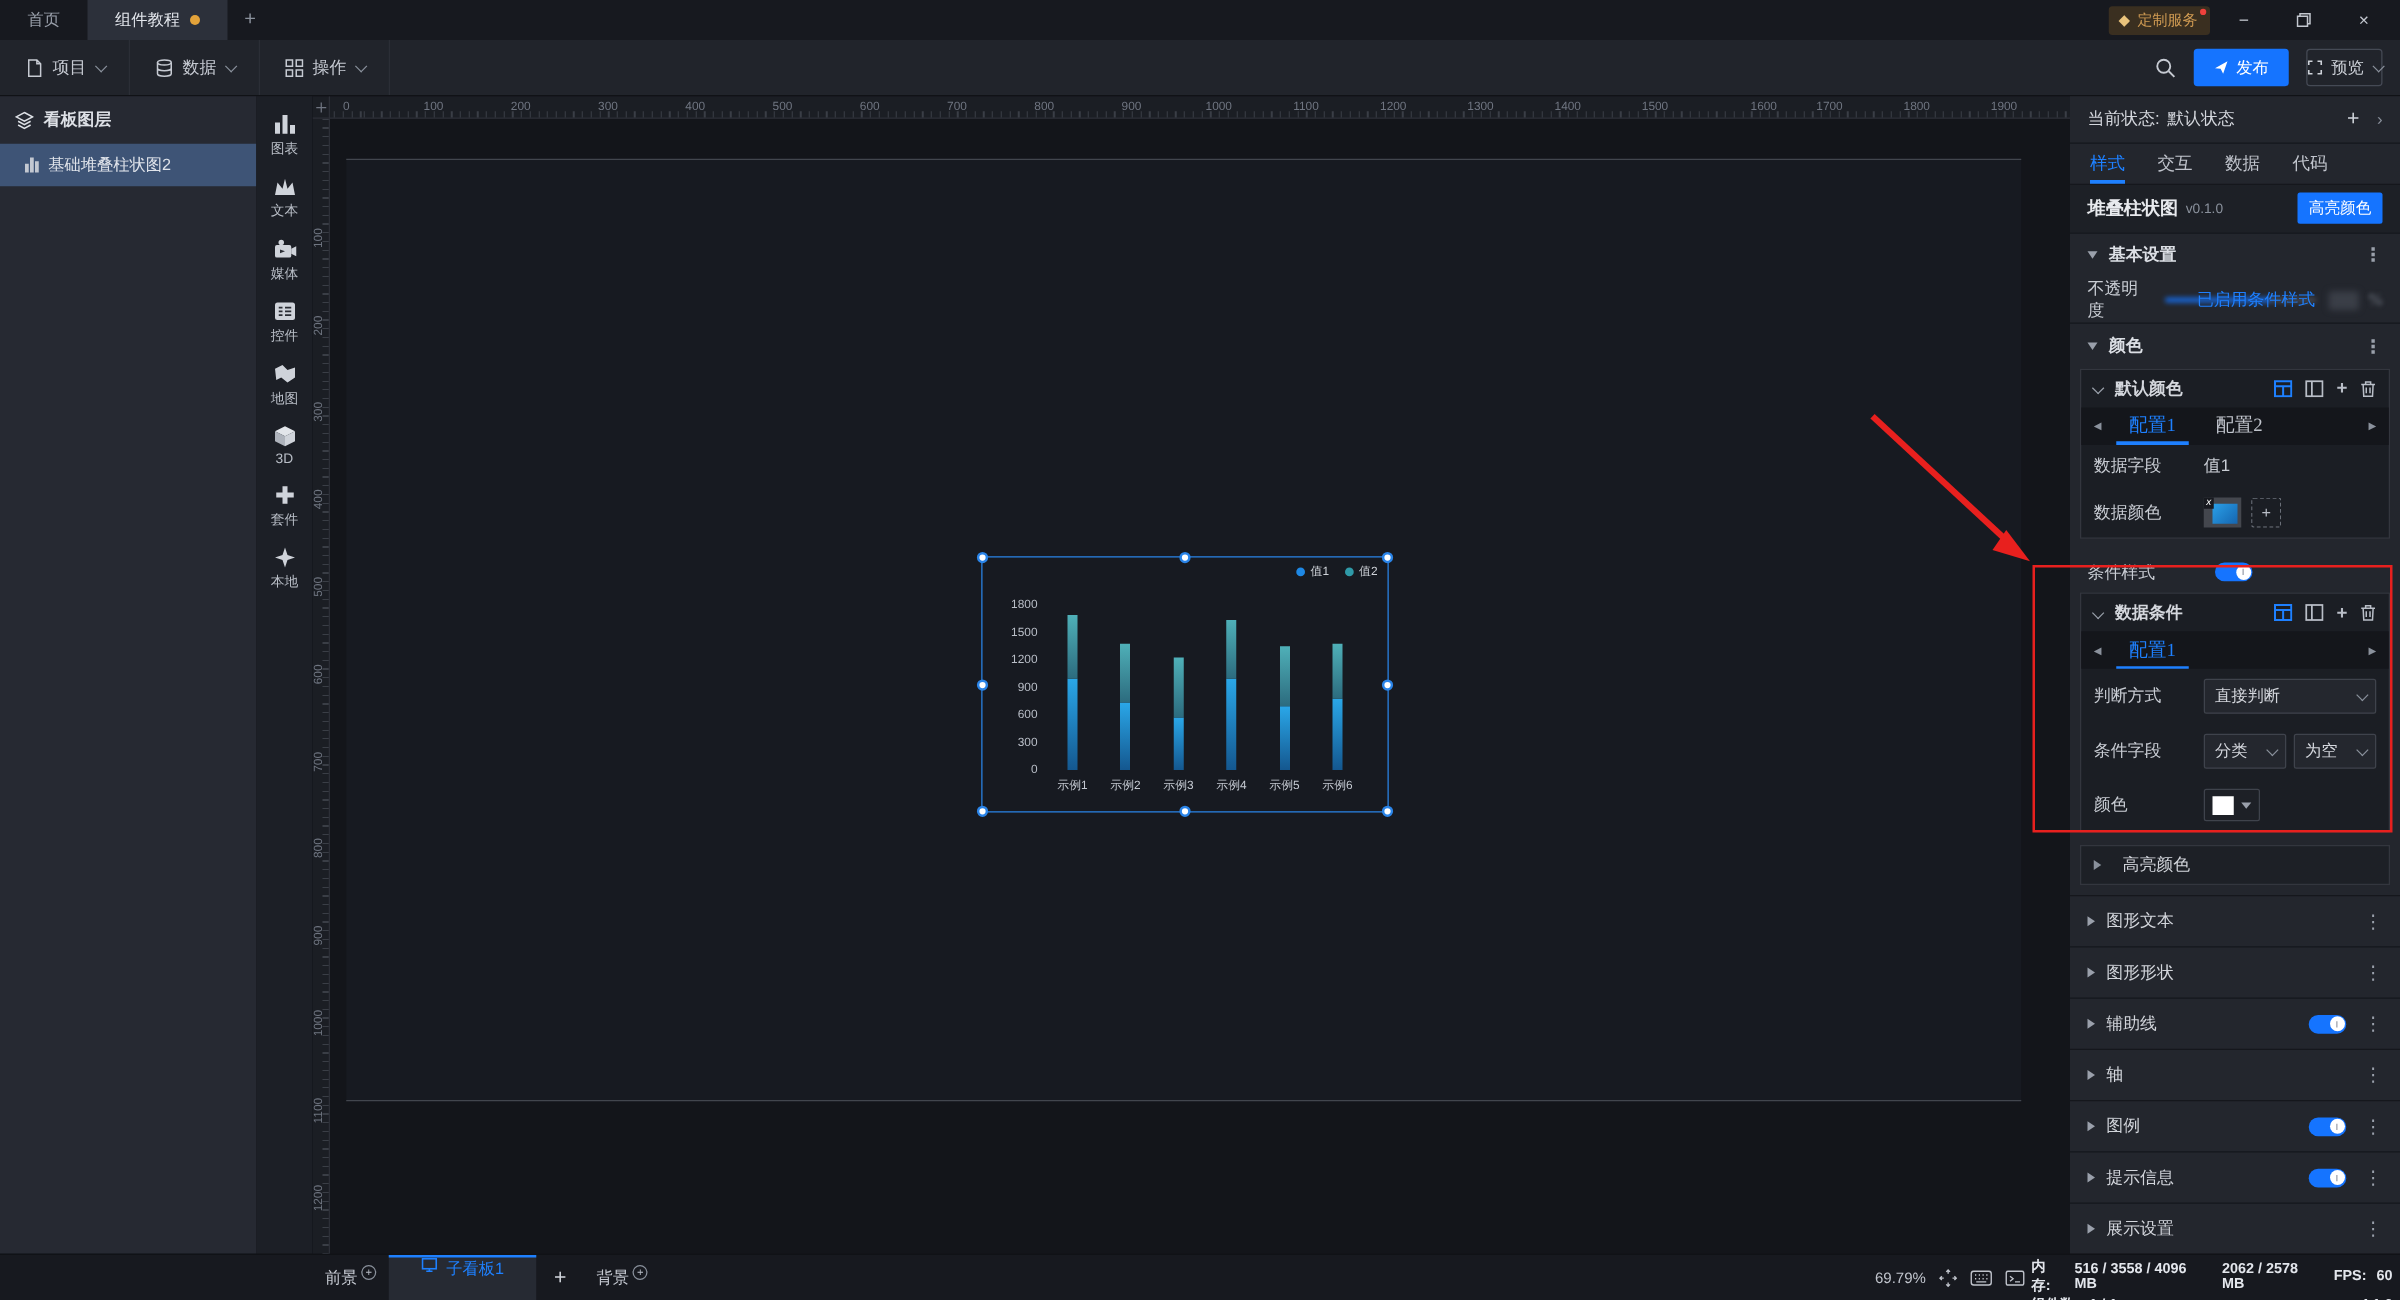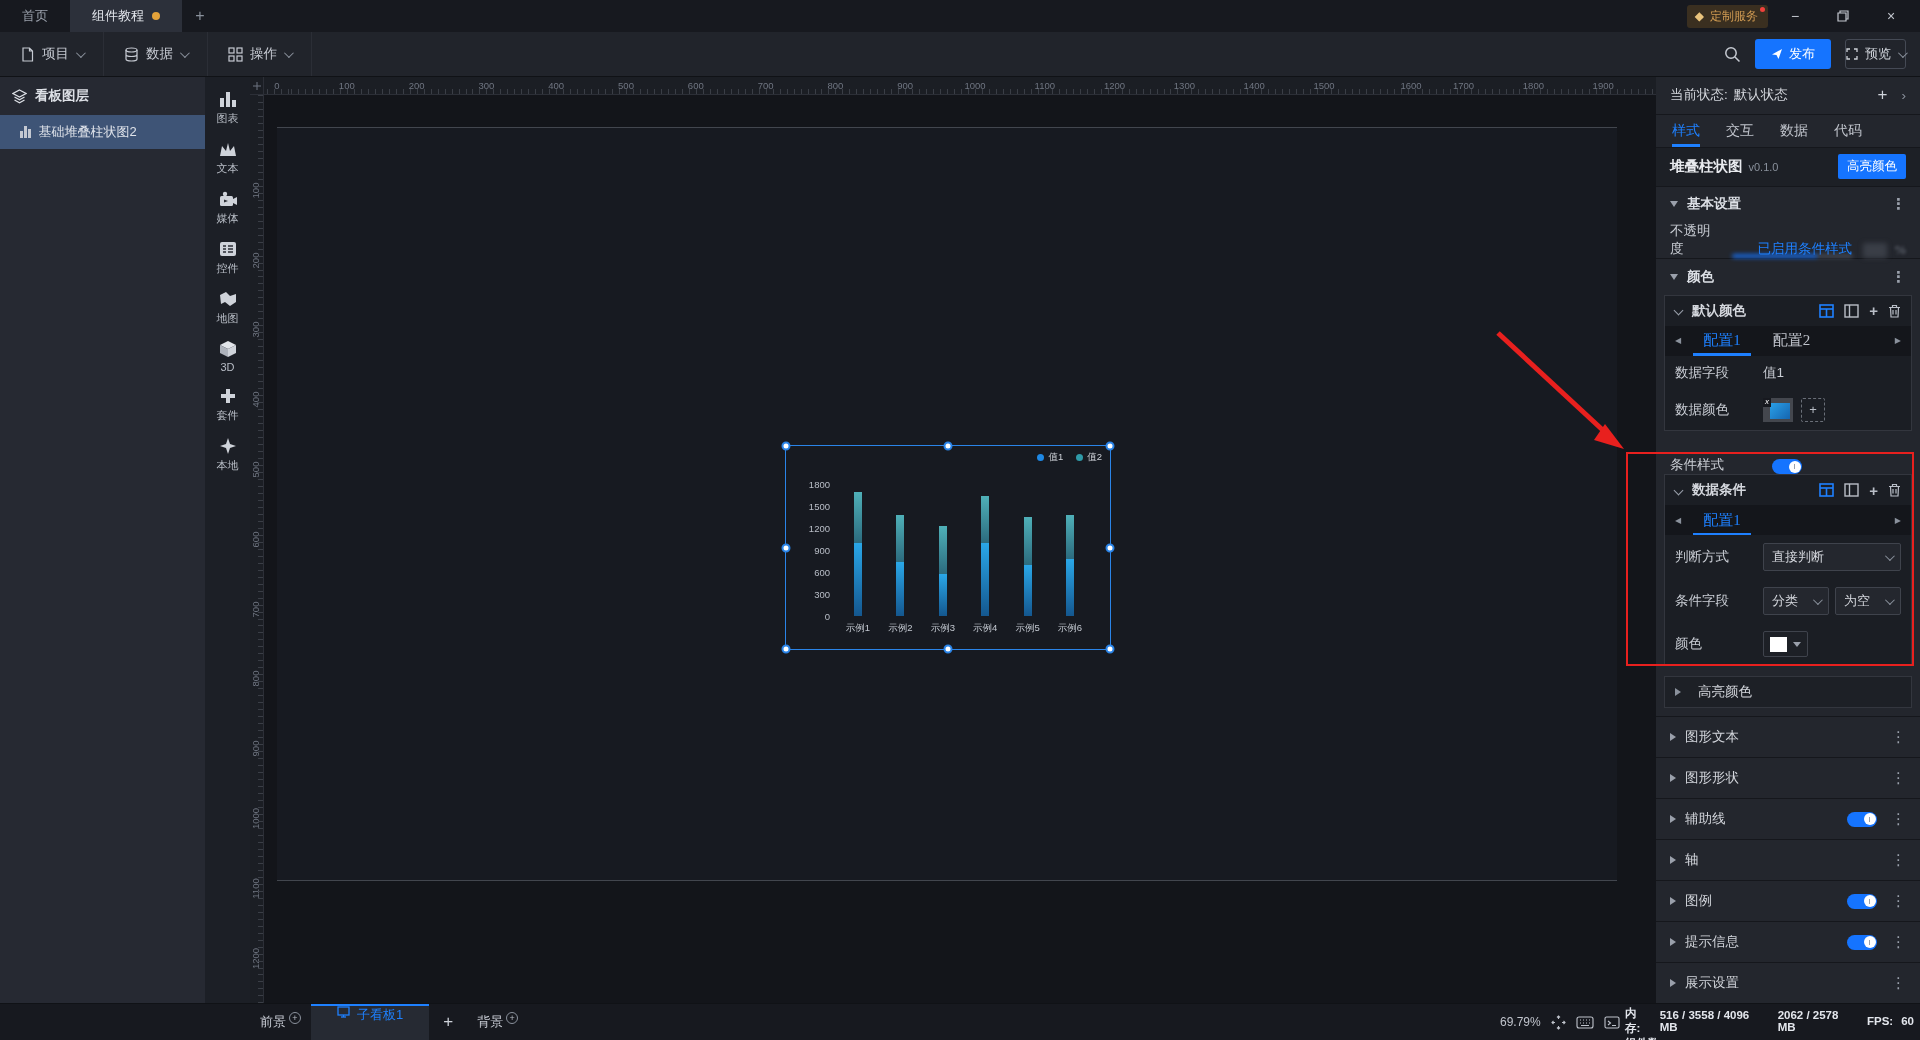--- a/index.html
+++ b/index.html
@@ -80,21 +80,21 @@
   .insp-tab.active { color:#1e80ff; }
   .insp-tab.active::after { content:""; position:absolute; left:0; right:0; bottom:0; height:3px; background:#1e80ff; }
   .insp-comp { display:flex; align-items:center; height:38px; padding:0 14px; background:#1d2026; }
   .comp-name { font-size:14.5px; font-weight:bold; color:#e8eaee; }
   .comp-ver { font-size:11px; color:#8a919c; margin-left:6px; }
   .tutorial-btn { margin-left:auto; background:#1574ff; border:none; color:#fff; font-size:12.5px; padding:4px 9px; border-radius:2px; cursor:pointer; }
   .sec-head { display:flex; align-items:center; height:37px; padding:0 14px; color:#dcdfe5; font-weight:bold; border-top:1px solid #15171c; }
   .caret-d { width:0; height:0; border-left:4.5px solid transparent; border-right:4.5px solid transparent; border-top:6px solid #9aa0ab; margin-right:9px; }
   .caret-r { width:0; height:0; border-top:4.5px solid transparent; border-bottom:4.5px solid transparent; border-left:6px solid #9aa0ab; margin-right:9px; }
   .kebab { margin-left:auto; color:#9aa0ab; font-size:15px; letter-spacing:0; cursor:pointer; }
-  .frow { display:flex; align-items:flex-end; padding:0 14px; color:#c9cdd4;font-family:Liberation Serif, serif; }
+  .frow { display:flex; align-items:center; padding:0 14px; color:#c9cdd4;font-family:Liberation Serif, serif; }
   .opacity-row { height:36px; }
   .op-slider { width:132px; height:4px; border-radius:2px; margin-left:12px;
     background:linear-gradient(to right,#1574ff 0 70%,#4a4e58 70%); filter:blur(2px); opacity:.85; }
   .op-tip { position:absolute; right:68px; color:#1e80ff; font-size:13.5px; }
   .op-val { width:26px; height:15px; background:#3a3e47; border-radius:2px; margin-left:10px; filter:blur(2.5px); }
   .op-unit { margin-left:8px; color:#6f7581; filter:blur(1.5px); }
   .subpanel { margin:0 8px 10px; background:#1b1e24; border:1px solid #33363e; }
   .sp-head { display:flex; align-items:center; height:30px; padding:0 10px; color:#d4d7dd; font-weight:bold; gap:6px; }
   .sp-chev { width:7px; height:7px; border-right:1.5px solid #9aa0ab; border-bottom:1.5px solid #9aa0ab; transform:rotate(45deg); margin-right:4px; }
   .sp-icons { margin-left:auto; display:flex; gap:10px; align-items:center; }

